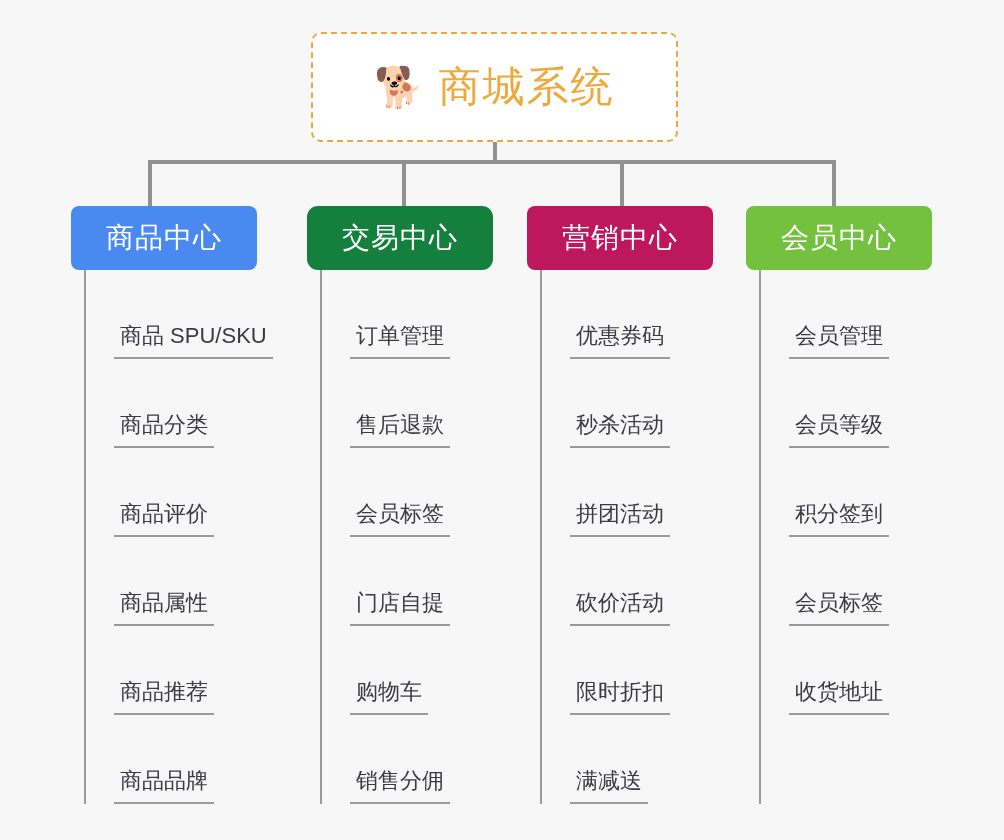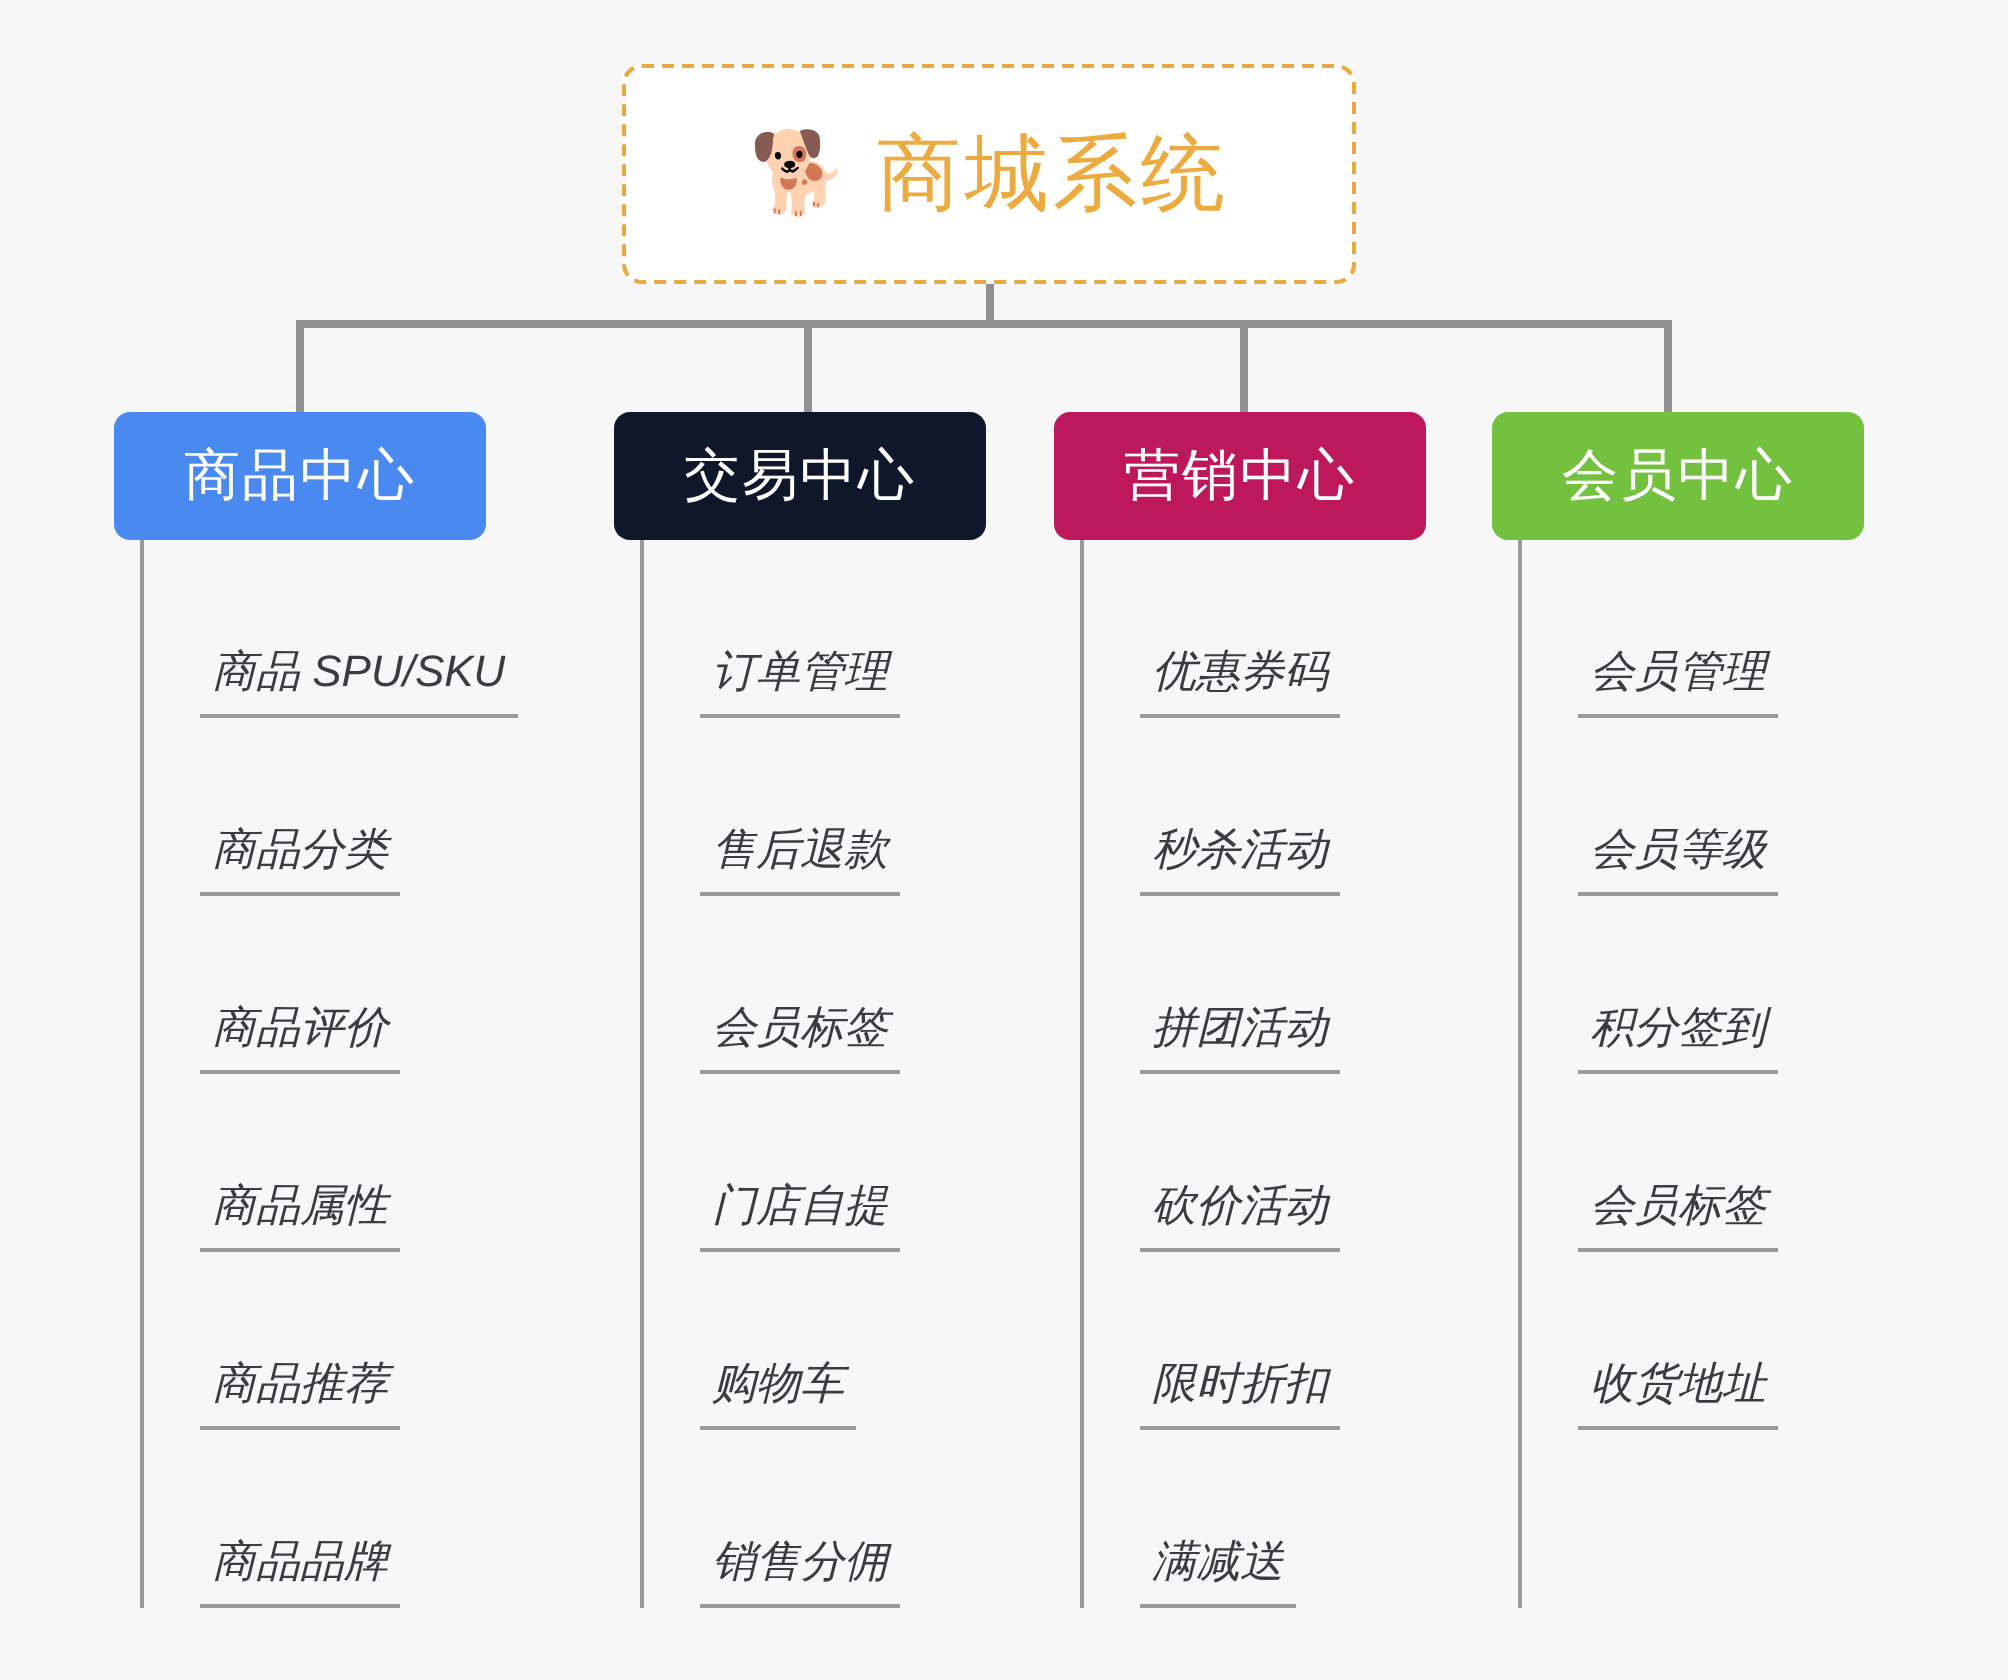--- a/index.html
+++ b/index.html
@@ -115,42 +115,41 @@
     align-items: flex-end;
   }
   .leaf-label {
     display: inline-block;
     margin-left: 30px;
     padding: 0 6px 6px 6px;
     font-size: 22px;
     color: #3b3b42;
     white-space: nowrap;
     border-bottom: 2px solid #9a9a9a;
-    font-style: italic;
   }
 </style>
 </head>
 <body style="background: rgb(247, 247, 247);">
 
 <div id="mindmap">
 
   <div class="root-node">
     <span class="root-emoji">🐕</span>
     <span class="root-title">商城系统</span>
   </div>
 
   <div class="conn-stem"></div>
   <div class="conn-bus"></div>
   <div class="conn-drop" style="left:148px"></div>
   <div class="conn-drop" style="left:402px"></div>
   <div class="conn-drop" style="left:620px"></div>
   <div class="conn-drop" style="left:832px"></div>
 
   <div id="branch-container">
-      <div class="branch" style="left: 57px;">
+      <div class="branch" style="left: 71px;">
         <div class="branch-header" style="background: rgb(74, 138, 240);">
           <span>商品中心</span>
         </div>
         <div class="branch-body">
           <div class="spine" style="height: 534px;"></div>
           <div class="leaf">
             <span class="leaf-label">商品 SPU/SKU</span>
           </div>
           <div class="leaf">
             <span class="leaf-label">商品分类</span>
@@ -163,21 +162,21 @@
           </div>
           <div class="leaf">
             <span class="leaf-label">商品推荐</span>
           </div>
           <div class="leaf">
             <span class="leaf-label">商品品牌</span>
           </div>
         </div>
       </div>
       <div class="branch" style="left: 307px;">
-        <div class="branch-header" style="background: #0f172a;">
+        <div class="branch-header" style="background: #15803d; border-radius: 11px;">
           <span>交易中心</span>
         </div>
         <div class="branch-body">
           <div class="spine" style="height: 534px;"></div>
           <div class="leaf">
             <span class="leaf-label">订单管理</span>
           </div>
           <div class="leaf">
             <span class="leaf-label">售后退款</span>
           </div>

